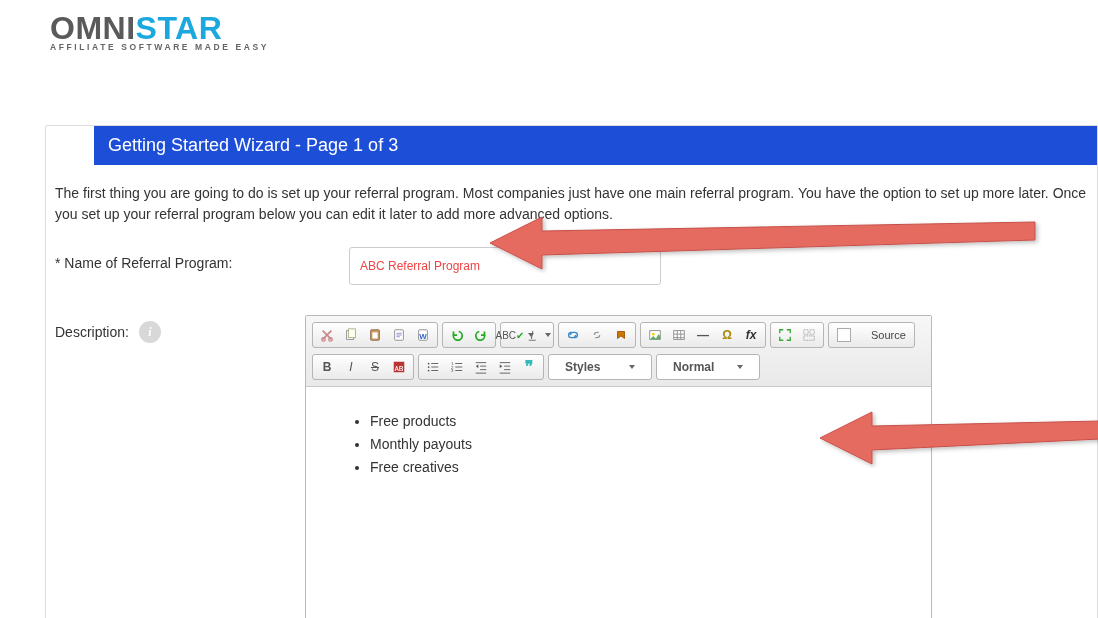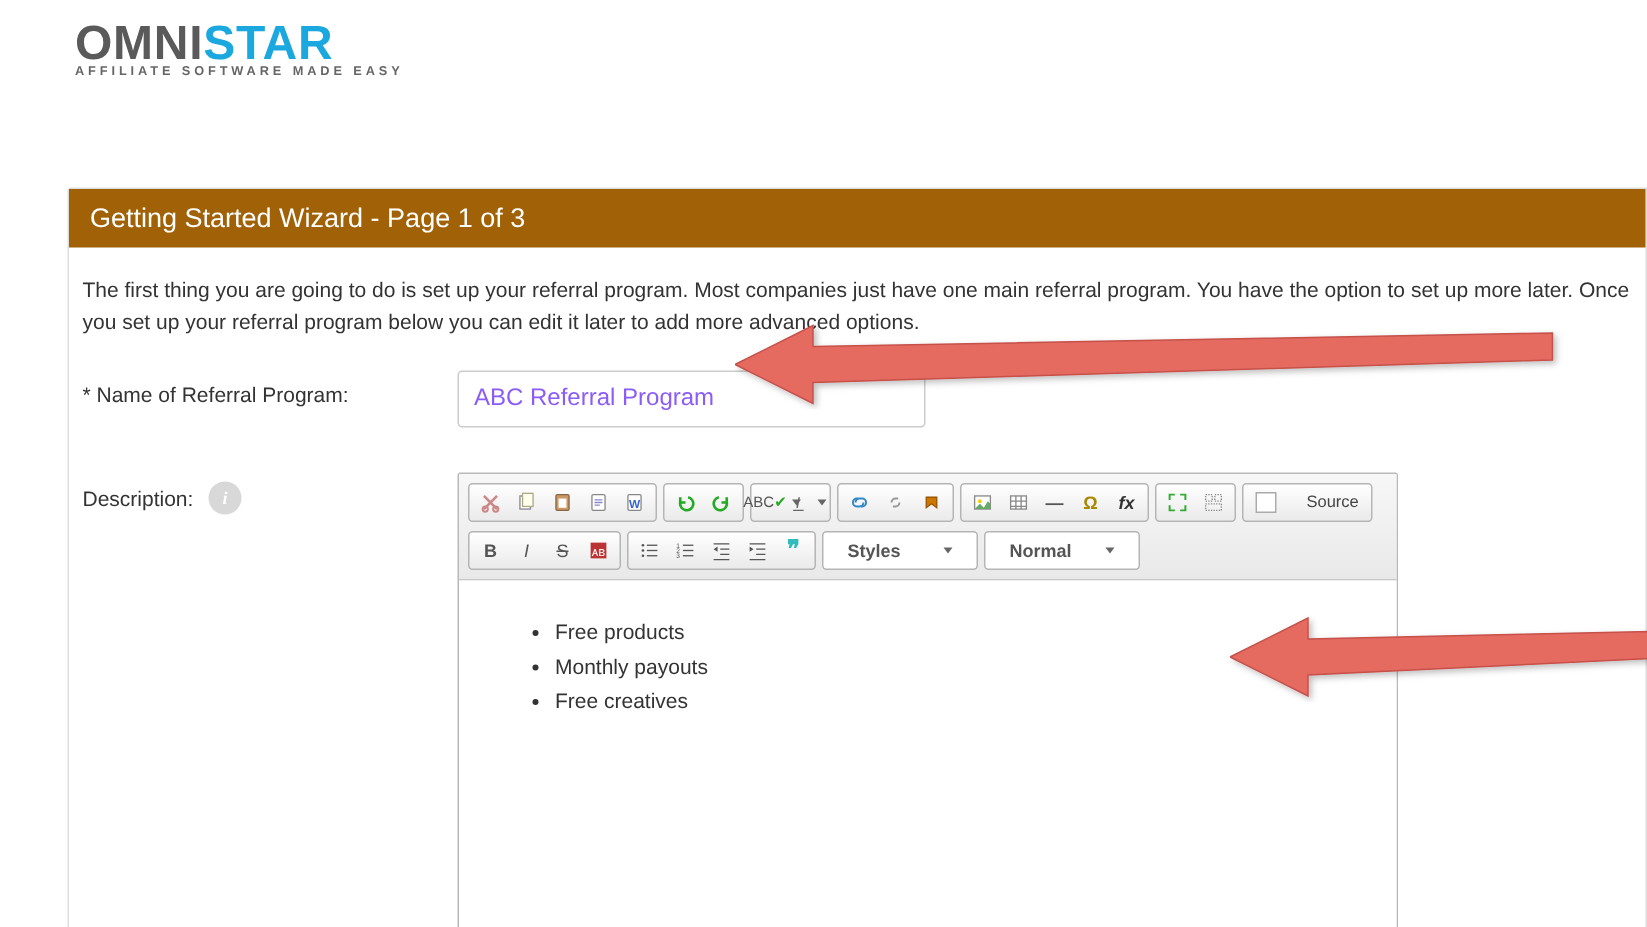--- a/index.html
+++ b/index.html
@@ -43,25 +43,26 @@
 
   .panel {
     position: absolute;
     top: 125px;
     left: 45px;
     right: 0;
     border: 1px solid #ddd;
     border-radius: 2px 0 0 0;
   }
   .panel-header {
-    background: #a16207;
+    background: #1d4ed8;
     color: #fff;
     padding: 9px 14px;
     font-size: 18px;
     font-weight: 500;
+    margin-left: 48px;
   }
   .panel-body {
     padding: 18px 9px 0 9px;
     font-size: 14px;
     line-height: 1.5;
     color: #333;
   }
   .intro {
     margin-bottom: 22px;
   }
@@ -94,22 +95,23 @@
     justify-content: center;
     font-family: Georgia, serif;
   }
 
   .name-input {
     width: 290px;
     height: 36px;
     border: 1px solid #ccc;
     border-radius: 3px;
     padding: 0 10px;
-    font-size: 16px;
-    color: #8b5cf6;
+    font-size: 12px;
+    color: #ef4444;
+    margin-left: 44px;
   }
 
   .editor-shell {
     width: 625px;
     border: 1px solid #b9b9b9;
     border-radius: 2px;
     background: linear-gradient(#f7f7f7,#ececec);
     box-shadow: inset 0 0 4px rgba(0,0,0,0.05);
   }
 

